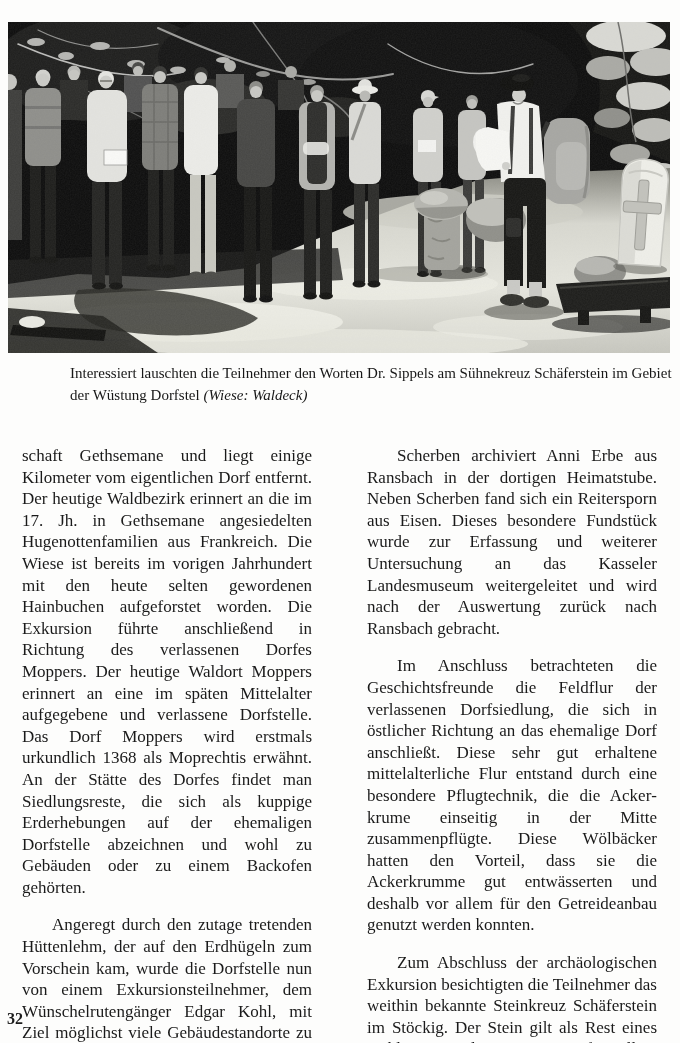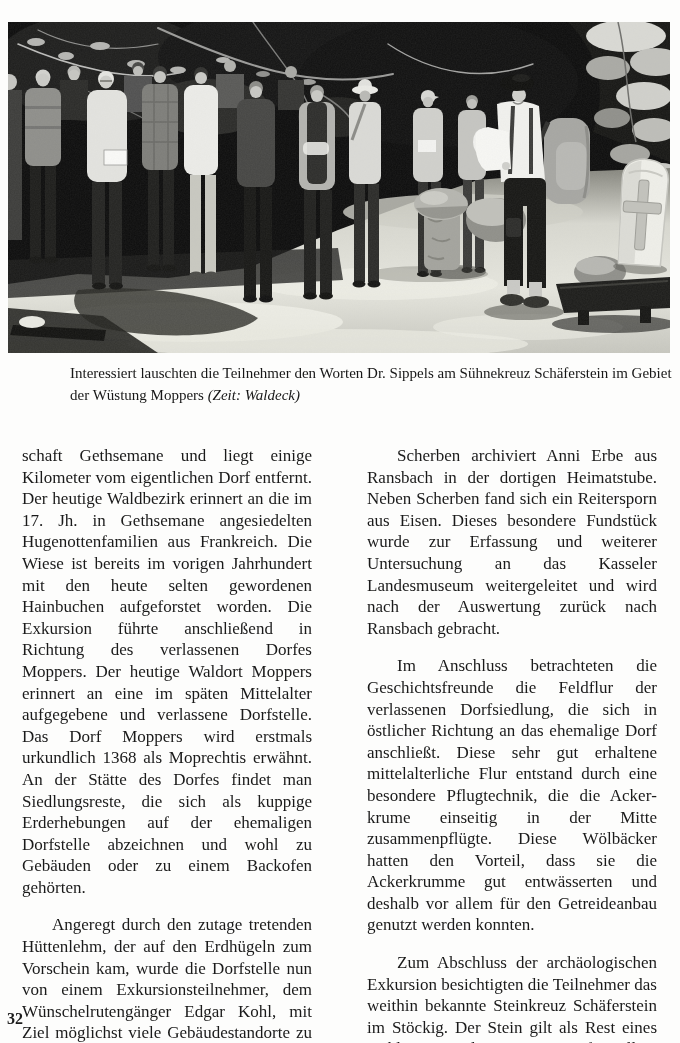--- a/index.html
+++ b/index.html
@@ -283,21 +283,21 @@
         <rect x="521" y="260" width="13" height="14" fill="#c9c9c5"></rect>
         <ellipse cx="504" cy="278" rx="12" ry="6" fill="#2f2f2b"></ellipse>
         <ellipse cx="528" cy="280" rx="13" ry="6" fill="#2f2f2b"></ellipse>
       </g>
 
       <rect width="662" height="331" filter="url(#grain)" opacity="0.45"></rect>
     </svg>
   </div>
 
   <div class="caption">
-    <span>Interessiert lauschten die Teilnehmer den Worten Dr. Sippels am Sühnekreuz Schäferstein im Gebiet der Wüstung Moppers </span><span class="credit">(Zeit: Waldeck)</span>
+    <span>Interessiert lauschten die Teilnehmer den Worten Dr. Sippels am Sühnekreuz Schäferstein im Gebiet der Wüstung Dorfstel </span><span class="credit">(Wiese: Waldeck)</span>
   </div>
 
   <div class="columns">
     <div class="col">
       <p class="first">schaft Gethsemane und liegt einige Kilome­ter vom eigentlichen Dorf entfernt. Der heu­tige Waldbezirk erinnert an die im 17. Jh. in Gethsemane angesiedelten Hugenottenfami­lien aus Frankreich. Die Wiese ist bereits im vorigen Jahrhundert mit den heute selten gewordenen Hainbuchen aufgeforstet wor­den. Die Exkursion führte anschließend in Richtung des verlassenen Dorfes Moppers. Der heutige Waldort Moppers erinnert an eine im späten Mittelalter aufgegebene und verlassene Dorfstelle. Das Dorf Moppers wird erstmals urkundlich 1368 als Moprech­tis erwähnt. An der Stätte des Dorfes findet man Siedlungsreste, die sich als kuppige Erderhebungen auf der ehemaligen Dorfstel­le abzeichnen und wohl zu Gebäuden oder zu einem Backofen gehörten.</p>
       <p>Angeregt durch den zutage tretenden Hüt­tenlehm, der auf den Erdhügeln zum Vor­schein kam, wurde die Dorfstelle nun von einem Exkursionsteilnehmer, dem Wün­schelrutengänger Edgar Kohl, mit Ziel mög­lichst viele Gebäudestandorte zu lokalisieren, begangen. Andere Teilnehmer untersuchten umgefallene Baumwurzeln und fanden einige mittelalterliche Scherben. Die gefundenen</p>
     </div>
     <div class="col">
       <p>Scherben archiviert Anni Erbe aus Rans­bach in der dortigen Heimatstube. Neben Scherben fand sich ein Reitersporn aus Ei­sen. Dieses besondere Fundstück wurde zur Erfassung und weiterer Untersuchung an das Kasseler Landesmuseum weitergeleitet und wird nach der Auswertung zurück nach Ransbach gebracht.</p>
       <p>Im Anschluss betrachteten die Geschichts­freunde die Feldflur der verlassenen Dorfsied­lung, die sich in östlicher Richtung an das ehemalige Dorf anschließt. Diese sehr gut erhaltene mittelalterliche Flur entstand durch eine besondere Pflugtechnik, die die Acker­krume einseitig in der Mitte zusammenpflüg­te. Diese Wölbäcker hatten den Vorteil, dass sie die Ackerkrumme gut entwässerten und deshalb vor allem für den Getreideanbau ge­nutzt werden konnten.</p>

